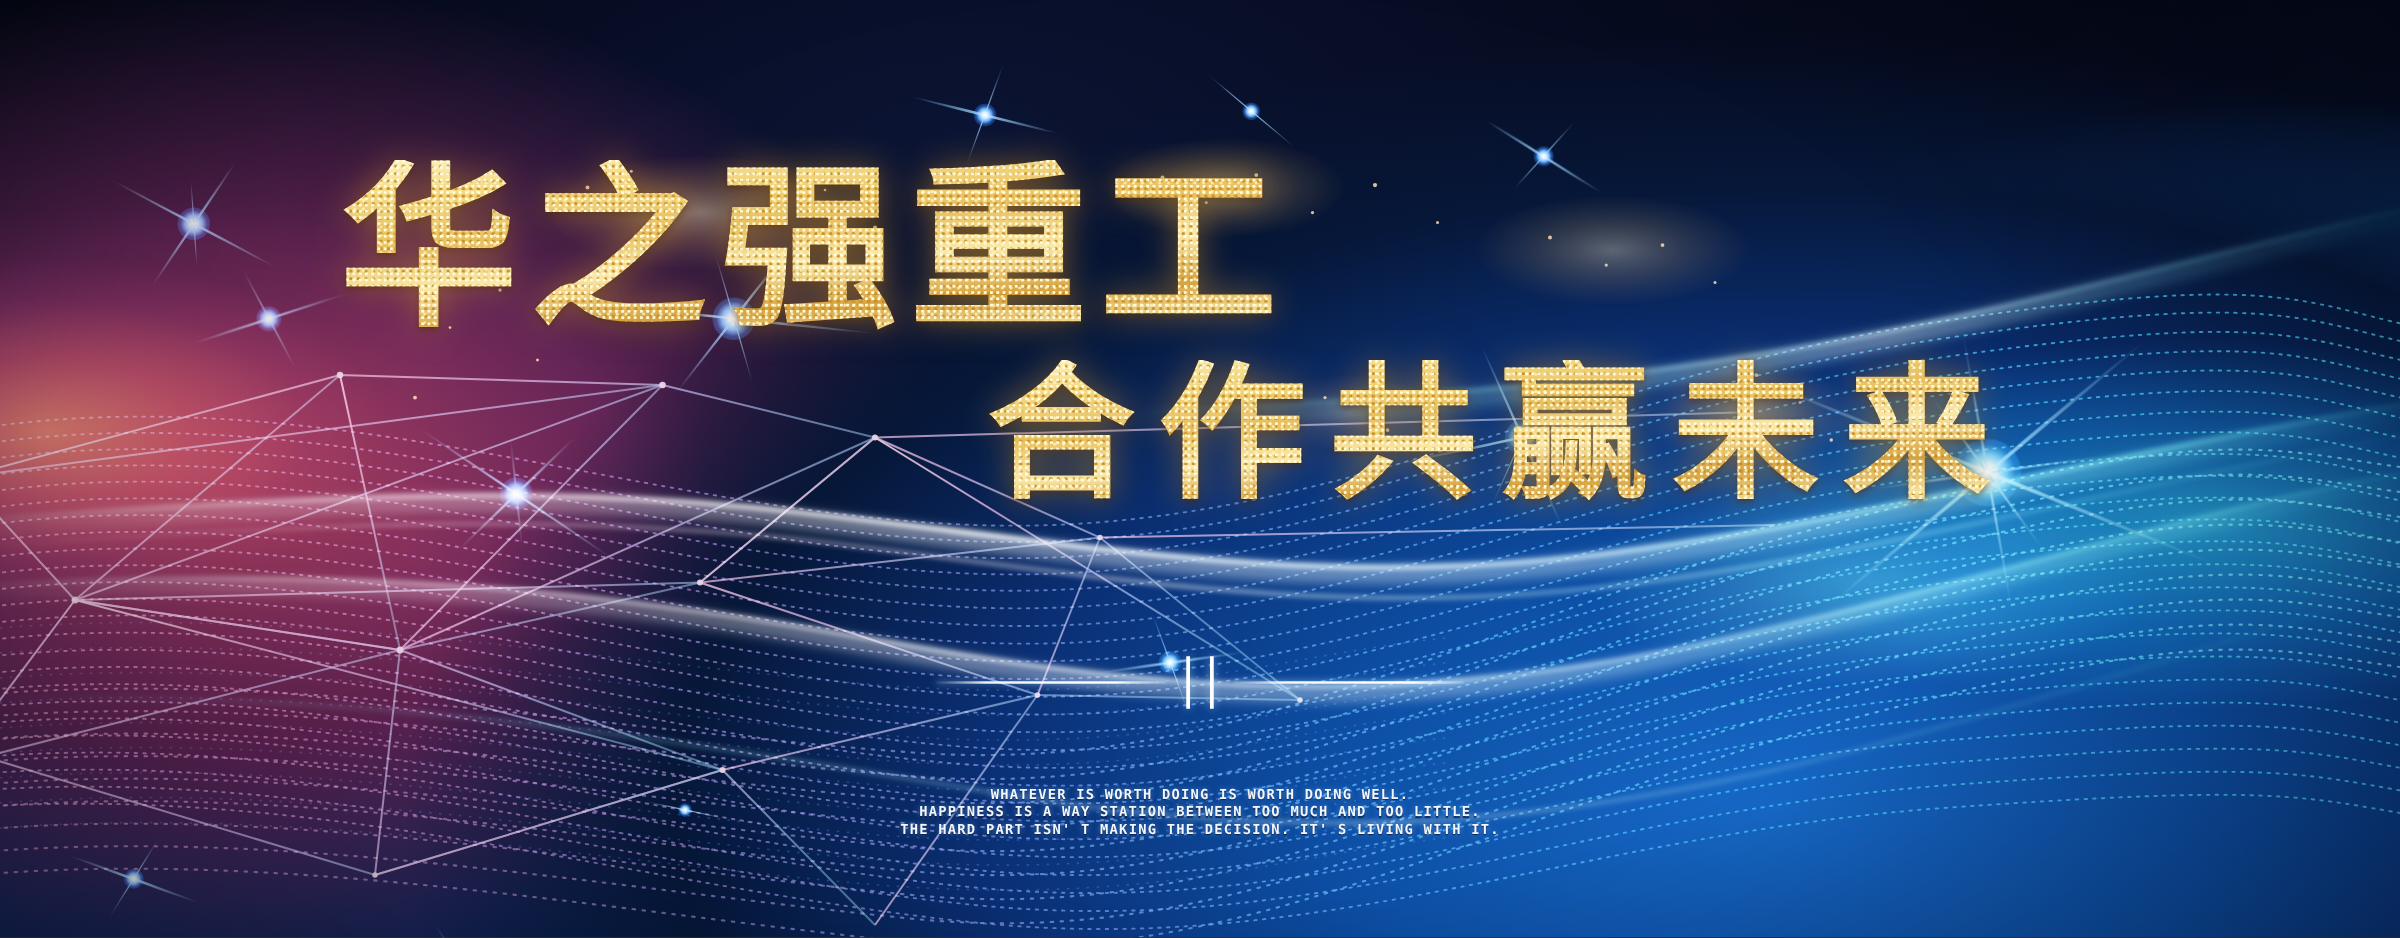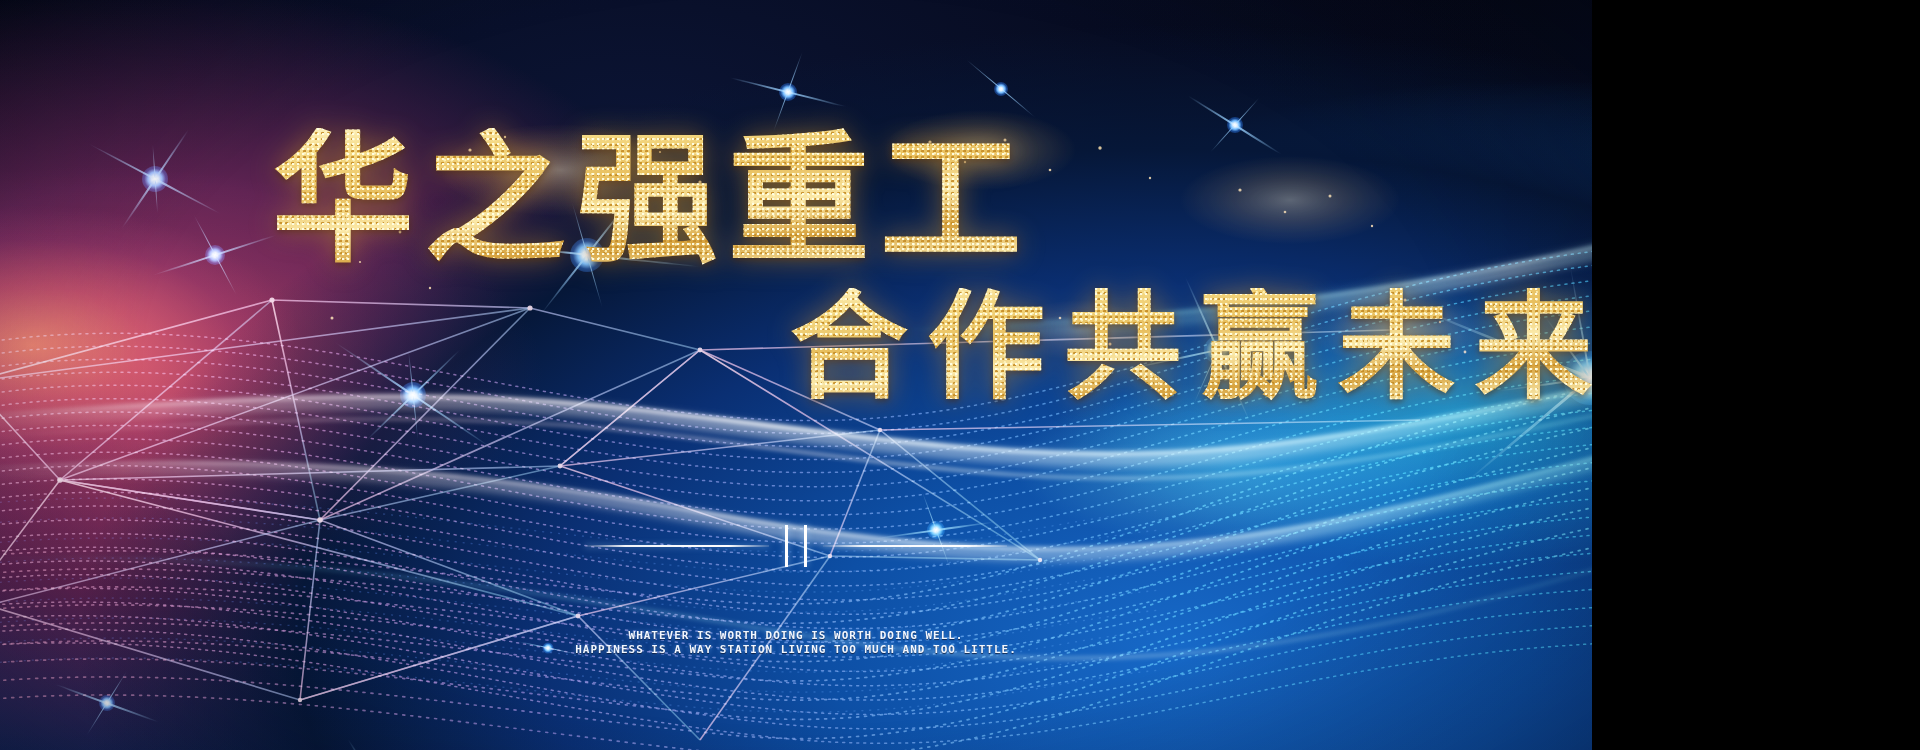--- a/index.html
+++ b/index.html
@@ -1,21 +1,21 @@
 <!DOCTYPE html>
 <html lang="zh-CN"><head>
 <meta charset="utf-8">
 <title>华之强重工 合作共赢未来</title>
 <style>
   html,body{margin:0;padding:0;background:#000;}
   *{box-sizing:border-box;}
 
   #banner{
     position:relative;
-    width:1592px;height:750px;
+    width:1920px;height:750px;
     overflow:hidden;
     font-family:"Liberation Sans","DejaVu Sans",sans-serif;
     background:#05060f;
     user-select:none;
   }
 
   
   .layer{position:absolute;inset:0;pointer-events:none;}
 
   
@@ -479,17 +479,18 @@
     <div class="tagline-row">
       <span class="rule"></span>
       <span class="pipe"></span>
       <span class="pipe"></span>
       <span class="rule"></span>
     </div>
 
 
     <div class="en-block">
       <div class="en-line">WHATEVER IS WORTH DOING IS WORTH DOING WELL.</div>
-      <div class="en-line">HAPPINESS IS A WAY STATION LIVING TOO MUCH AND TOO LITTLE.</div>
+      <div class="en-line">HAPPINESS IS A WAY STATION BETWEEN TOO MUCH AND TOO LITTLE.</div>
+      <div class="en-line">THE HARD PART ISN' T MAKING THE DECISION. IT' S LIVING WITH IT.</div>
     </div>
 
   </div>
 </div>
 
 </body></html>

